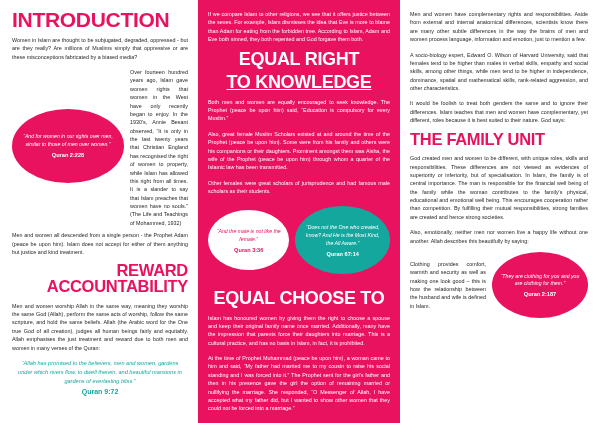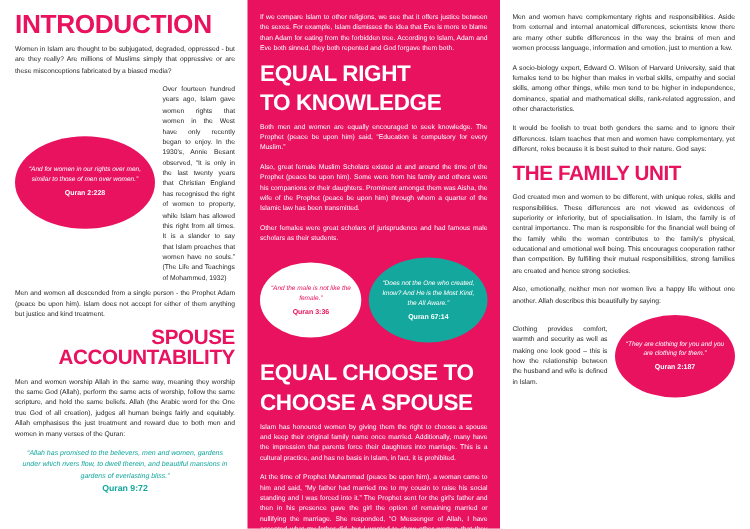--- a/index.html
+++ b/index.html
@@ -13,21 +13,21 @@
   .col{box-sizing:border-box;position:relative;}
   .col-1{width:198px;padding:10px 10px 8px 12px;background:#ffffff;}
   .col-2{width:202px;padding:10px 10px 8px 10px;background:#e8125f;color:#ffffff;}
   .col-3{width:200px;padding:10px 12px 8px 10px;background:#ffffff;}
 
   h1.head{
     font-weight:bold;line-height:0.95;margin:0 0 6px 0;
     letter-spacing:-0.3px;
   }
   .h-pink{color:#e8125f;}
-  .h-white{color:#ffffff;}
+  .h-white{color:#ffffff;text-align:center;}
   .sz-22{font-size:21px;}
   .sz-19{font-size:18px;}
   .sz-17{font-size:16.5px;}
 
   p{margin:0 0 7px 0;font-size:5.4px;line-height:1.55;text-align:justify;}
   .col-2 p{color:#ffffff;}
 
   
   .bubble{
     border-radius:50%;
@@ -67,34 +67,34 @@
           <div class="q">“And for women in our rights over men, similar to those of men over women.”</div>
           <div class="src">Quran 2:228</div>
         </div>
       </div>
       <p style="flex:1;margin:0;">Over fourteen hundred years ago, Islam gave women rights that women in the West have only recently began to enjoy. In the 1930's, Annie Besant observed, “It is only in the last twenty years that Christian England has recognised the right of women to property, while Islam has allowed this right from all times. It is a slander to say that Islam preaches that women have no souls.” (The Life and Teachings of Mohammed, 1932)</p>
     </div>
 
     <div class="gap"></div>
     <p>Men and women all descended from a single person - the Prophet Adam (peace be upon him). Islam does not accept for either of them anything but justice and kind treatment.</p>
 
-    <h1 class="head h-pink sz-17" style="text-align:right;margin-bottom:7px;">SPOUSE ACCOUNTABILITY</h1>
+    <h1 class="head h-pink sz-17" style="text-align:right;margin-bottom:7px;">REWARD ACCOUNTABILITY</h1>
 
     <p>Men and women worship Allah in the same way, meaning they worship the same God (Allah), perform the same acts of worship, follow the same scripture, and hold the same beliefs. Allah (the Arabic word for the One true God of all creation), judges all human beings fairly and equitably. Allah emphasises the just treatment and reward due to both men and women in many verses of the Quran:</p>
 
     <div class="teal-quote">“Allah has promised to the believers, men and women, gardens under which rivers flow, to dwell therein, and beautiful mansions in gardens of everlasting bliss.”</div>
     <div class="teal-src">Quran 9:72</div>
 
   </div>
 
   <div class="col col-2">
     <p>If we compare Islam to other religions, we see that it offers justice between the sexes. For example, Islam dismisses the idea that Eve is more to blame than Adam for eating from the forbidden tree. According to Islam, Adam and Eve both sinned, they both repented and God forgave them both.</p>
 
     <h1 class="head h-white sz-19">EQUAL RIGHT</h1>
-    <h1 class="head h-white sz-19" style="margin-bottom:7px;">TO KNOWLEDGE</h1>
+    <h1 class="head h-white sz-19" style="margin-bottom:7px;text-decoration:underline;">TO KNOWLEDGE</h1>
 
     <p>Both men and women are equally encouraged to seek knowledge. The Prophet (peace be upon him) said, “Education is compulsory for every Muslim.”</p>
     <p>Also, great female Muslim Scholars existed at and around the time of the Prophet (peace be upon him). Some were from his family and others were his companions or their daughters. Prominent amongst them was Aisha, the wife of the Prophet (peace be upon him) through whom a quarter of the Islamic law has been transmitted.</p>
     <p>Other females were great scholars of jurisprudence and had famous male scholars as their students.</p>
 
     <div class="bubble-row">
       <div class="bubble b-white b-sm">
         <div>
           <div class="q">“And the male is not like the female.”</div>
           <div class="src">Quran 3:36</div>
@@ -102,21 +102,20 @@
       </div>
       <div class="bubble b-teal b-md">
         <div>
           <div class="q">“Does not the One who created, know? And He is the Most Kind, the All Aware.”</div>
           <div class="src">Quran 67:14</div>
         </div>
       </div>
     </div>
 
     <h1 class="head h-white sz-19">EQUAL CHOOSE TO</h1>
-    <h1 class="head h-white sz-19" style="margin-bottom:7px;">CHOOSE A SPOUSE</h1>
 
     <p>Islam has honoured women by giving them the right to choose a spouse and keep their original family name once married. Additionally, many have the impression that parents force their daughters into marriage. This is a cultural practice, and has no basis in Islam, in fact, it is prohibited.</p>
     <p>At the time of Prophet Muhammad (peace be upon him), a woman came to him and said, “My father had married me to my cousin to raise his social standing and I was forced into it.” The Prophet sent for the girl's father and then in his presence gave the girl the option of remaining married or nullifying the marriage. She responded, “O Messenger of Allah, I have accepted what my father did, but I wanted to show other women that they could not be forced into a marriage.”</p>
 
   </div>
 
   <div class="col col-3">
     <p>Men and women have complementary rights and responsibilities. Aside from external and internal anatomical differences, scientists know there are many other subtle differences in the way the brains of men and women process language, information and emotion, just to mention a few.</p>
     <p>A socio-biology expert, Edward O. Wilson of Harvard University, said that females tend to be higher than males in verbal skills, empathy and social skills, among other things, while men tend to be higher in independence, dominance, spatial and mathematical skills, rank-related aggression, and other characteristics.</p>
     <p>It would be foolish to treat both genders the same and to ignore their differences. Islam teaches that men and women have complementary, yet different, roles because it is best suited to their nature. God says:</p>

